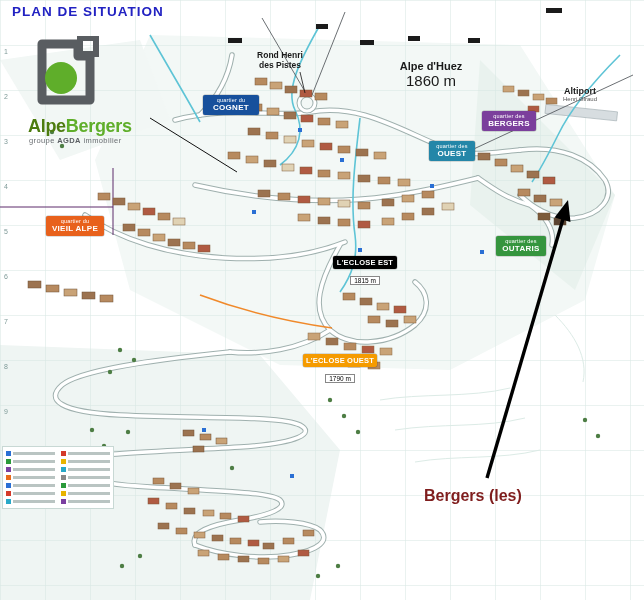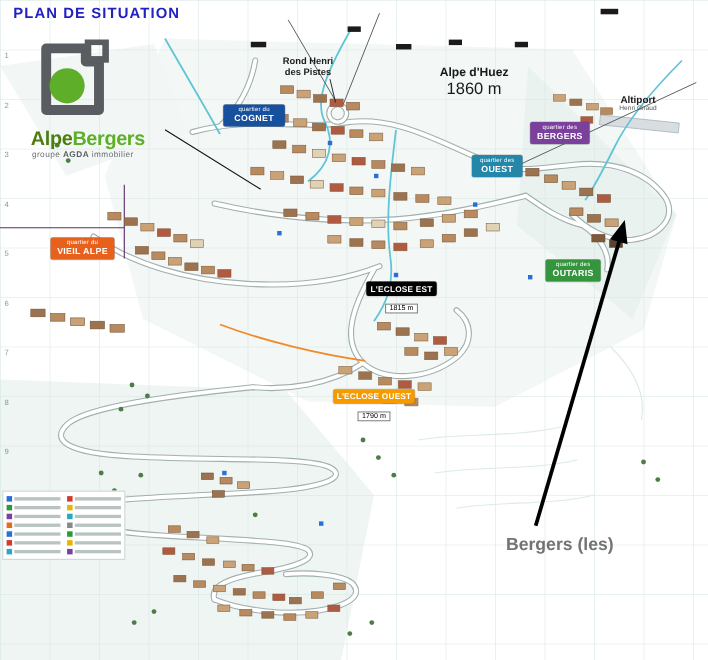--- a/index.html
+++ b/index.html
@@ -30,21 +30,21 @@
            border-radius:2px; line-height:1.15; box-shadow:0 0 0 0.5px rgba(0,0,0,.25); }
   .badge .pfx { display:block; font-size:5.5px; letter-spacing:.2px; }
   .badge .nm  { display:block; font-size:8px; font-weight:700; letter-spacing:.3px; }
 
   .sector { position:absolute; text-align:center; }
   .sector-name { color:#fff; font-size:7.5px; font-weight:700; padding:2px 3px;
                  border-radius:2px; letter-spacing:.2px; box-shadow:0 0 0 0.5px rgba(0,0,0,.25); }
   .sector-alt { display:inline-block; margin-top:2px; background:#fff; border:1px solid #888;
                 font-size:6.5px; padding:0 3px; color:#000; }
 
-  .annotation { position:absolute; left:460px; top:487px; font-size:16px; font-weight:700; color:#737373; }
+  .annotation { position:absolute; left:424px; top:487px; font-size:16px; font-weight:700; color:#7f1d1d; }
 
   .gridnum { position:absolute; left:4px; font-size:7px; color:#7f9a98; }
 
   .legend { position:absolute; left:2px; top:446px; width:112px; background:#fff;
             border:1px solid #c8d8d4; padding:4px 3px; display:grid;
             grid-template-columns:1fr 1fr; gap:3px 6px; }
   .leg-row { display:flex; align-items:center; gap:2px; }
   .leg-sw { width:5px; height:5px; flex:0 0 auto; }
   .leg-bar { height:3px; background:#b9c4c2; flex:1; }
 </style>

